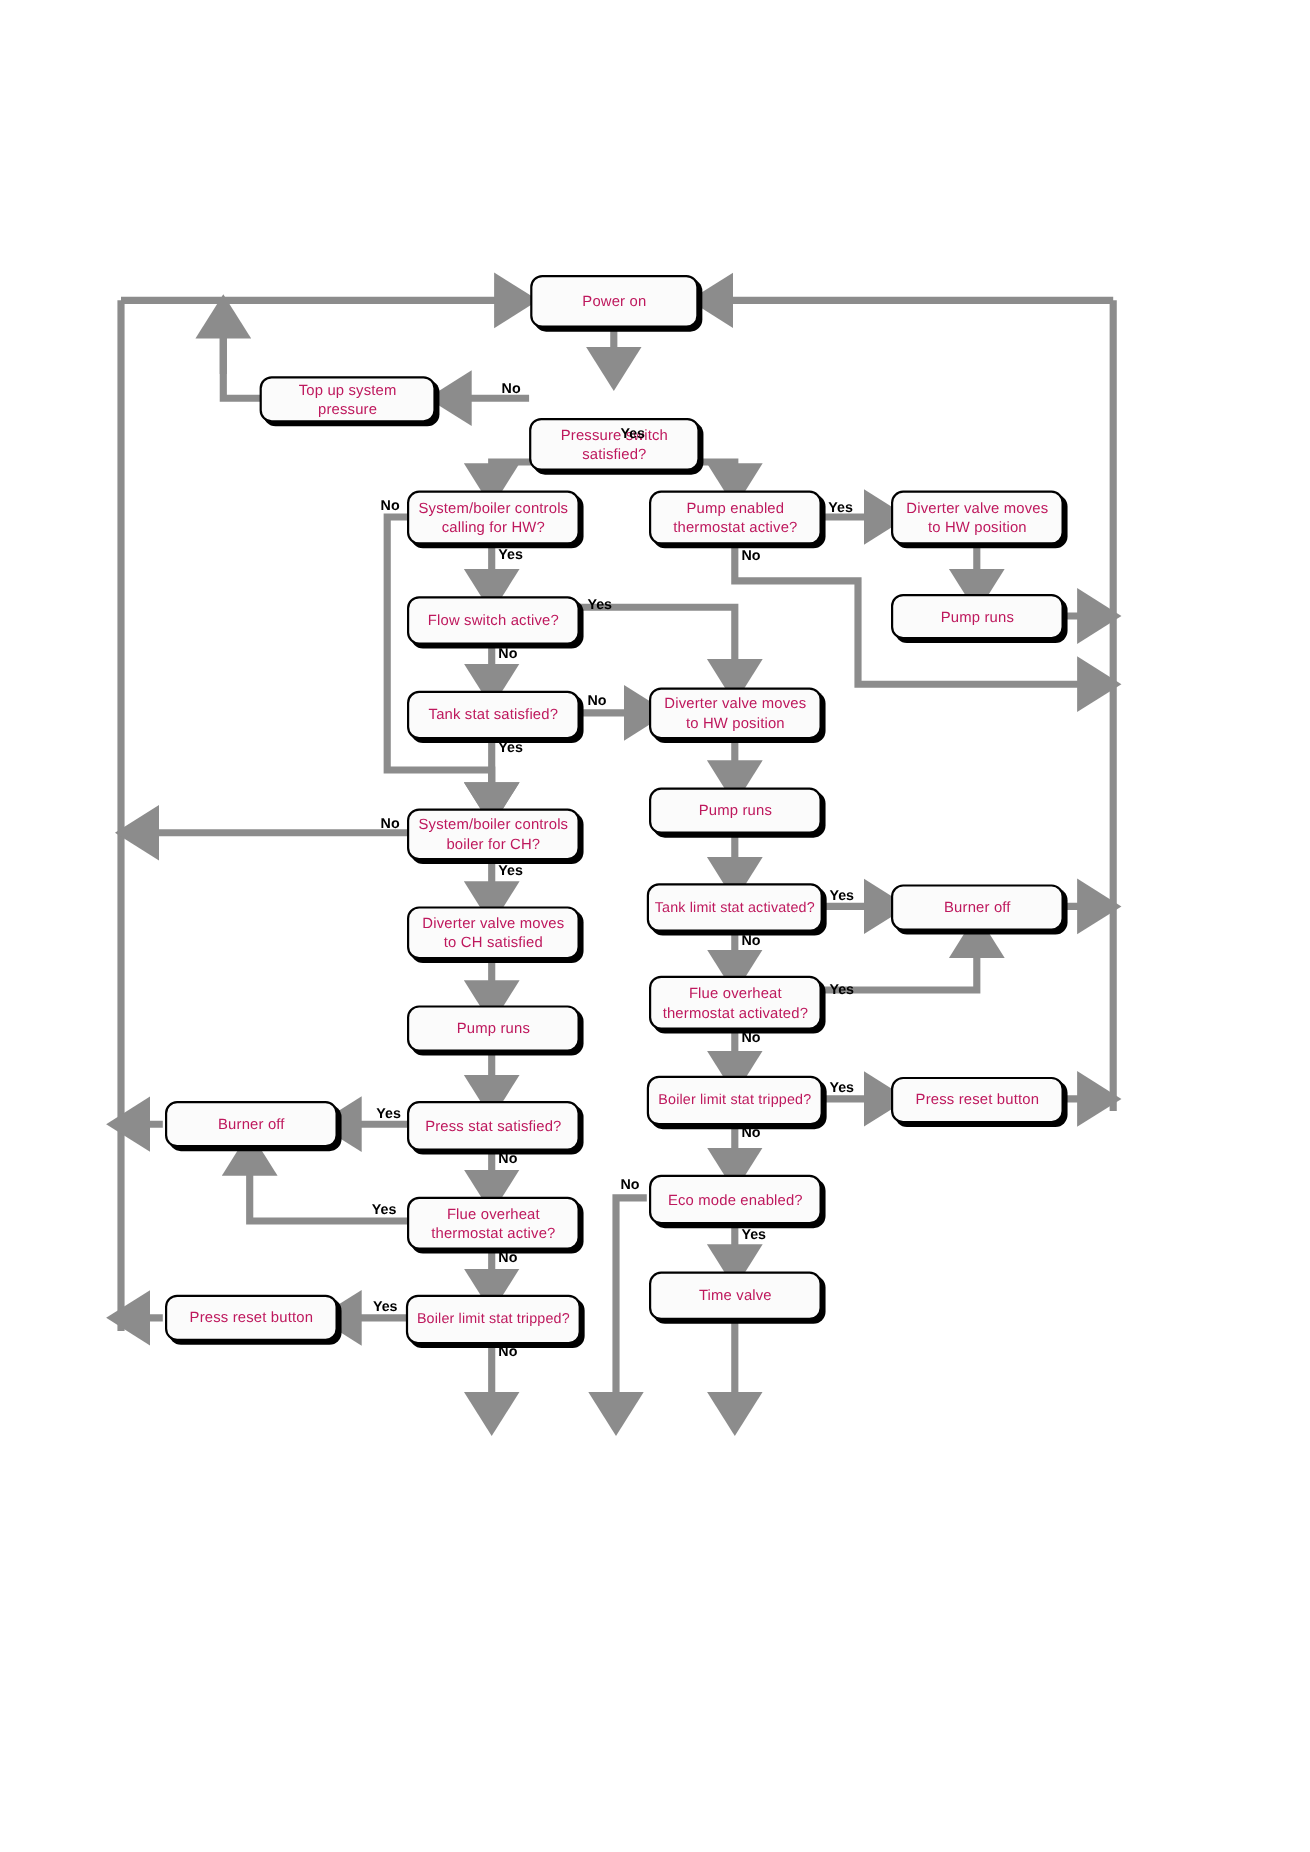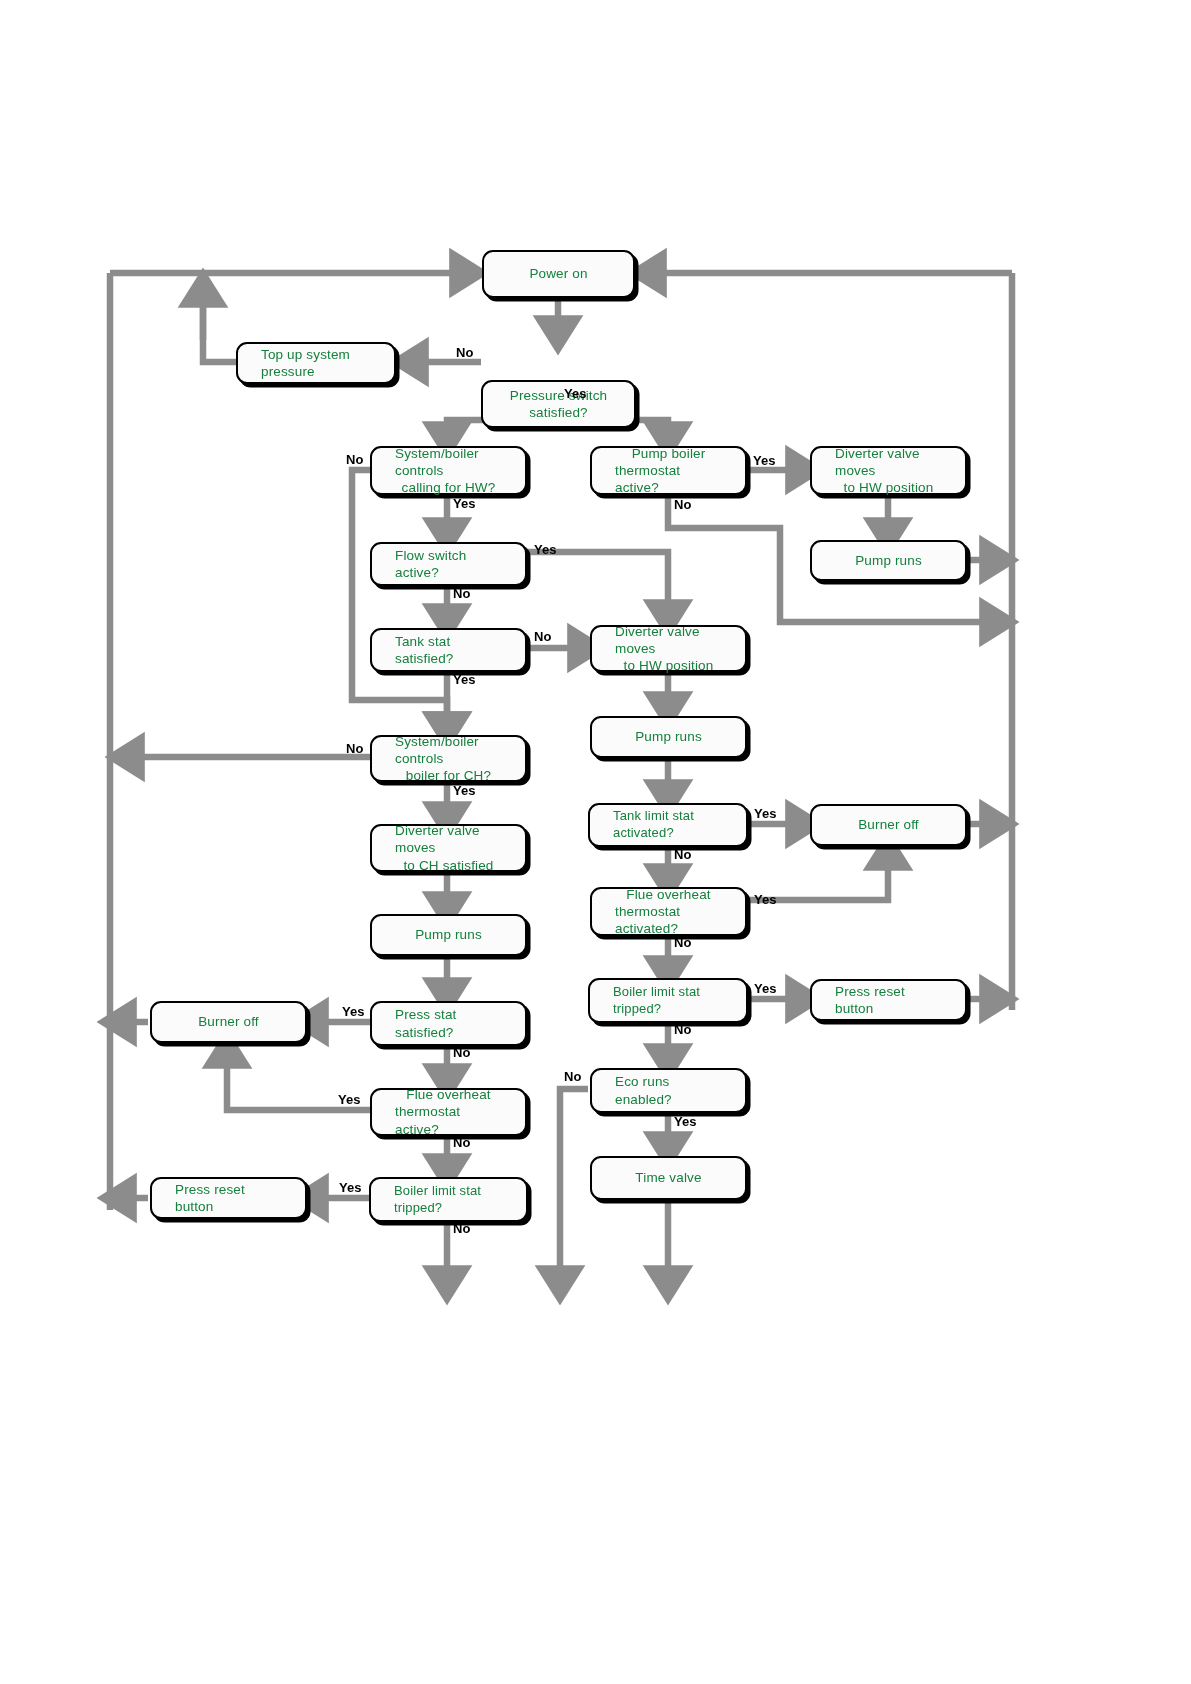--- a/index.html
+++ b/index.html
@@ -25,25 +25,26 @@
   .node {
     position: absolute;
     box-sizing: border-box;
     background: #fbfbfb;
     border: 2.2px solid #000000;
     border-radius: 11px;
     box-shadow: 3.5px 3.5px 0 0 #000000;
     display: flex;
     align-items: center;
     justify-content: center;
-    color: #15803d;
+    text-align: center;
+    color: #be185d;
     font-size: 13.5px;
     line-height: 1.28;
     letter-spacing: 0.15px;
-    padding: 2px 23px;
+    padding: 2px 5px;
     z-index: 5;
   }
   .node span { display: block; }
   .edge-label {
     position: absolute;
     font-family: "Liberation Sans", sans-serif;
     font-size: 13px;
     font-weight: bold;
     color: #000000;
     z-index: 6;
@@ -164,21 +165,21 @@
     <span>Pressure switch</span>
     <span>satisfied?</span>
   </div>
 
   <div class="node" style="left:370px; top:446px; width:157px; height:49px; flex-direction:column;">
     <span>System/boiler controls</span>
     <span>calling for HW?</span>
   </div>
 
   <div class="node" style="left:590px; top:446px; width:157px; height:49px; flex-direction:column;">
-    <span>Pump boiler</span>
+    <span>Pump enabled</span>
     <span>thermostat active?</span>
   </div>
 
   <div class="node" style="left:810px; top:446px; width:157px; height:49px; flex-direction:column;">
     <span>Diverter valve moves</span>
     <span>to HW position</span>
   </div>
 
   <div class="node" style="left:370px; top:542px; width:157px; height:44px;">
     <span>Flow switch active?</span>
@@ -238,21 +239,21 @@
 
   <div class="node" style="left:150px; top:1001px; width:157px; height:42px;">
     <span>Burner off</span>
   </div>
 
   <div class="node" style="left:370px; top:1001px; width:157px; height:45px;">
     <span>Press stat satisfied?</span>
   </div>
 
   <div class="node" style="left:590px; top:1068px; width:157px; height:45px;">
-    <span>Eco runs enabled?</span>
+    <span>Eco mode enabled?</span>
   </div>
 
   <div class="node" style="left:370px; top:1088px; width:157px; height:48px; flex-direction:column;">
     <span>Flue overheat</span>
     <span>thermostat active?</span>
   </div>
 
   <div class="node" style="left:590px; top:1156px; width:157px; height:44px;">
     <span>Time valve</span>
   </div>

